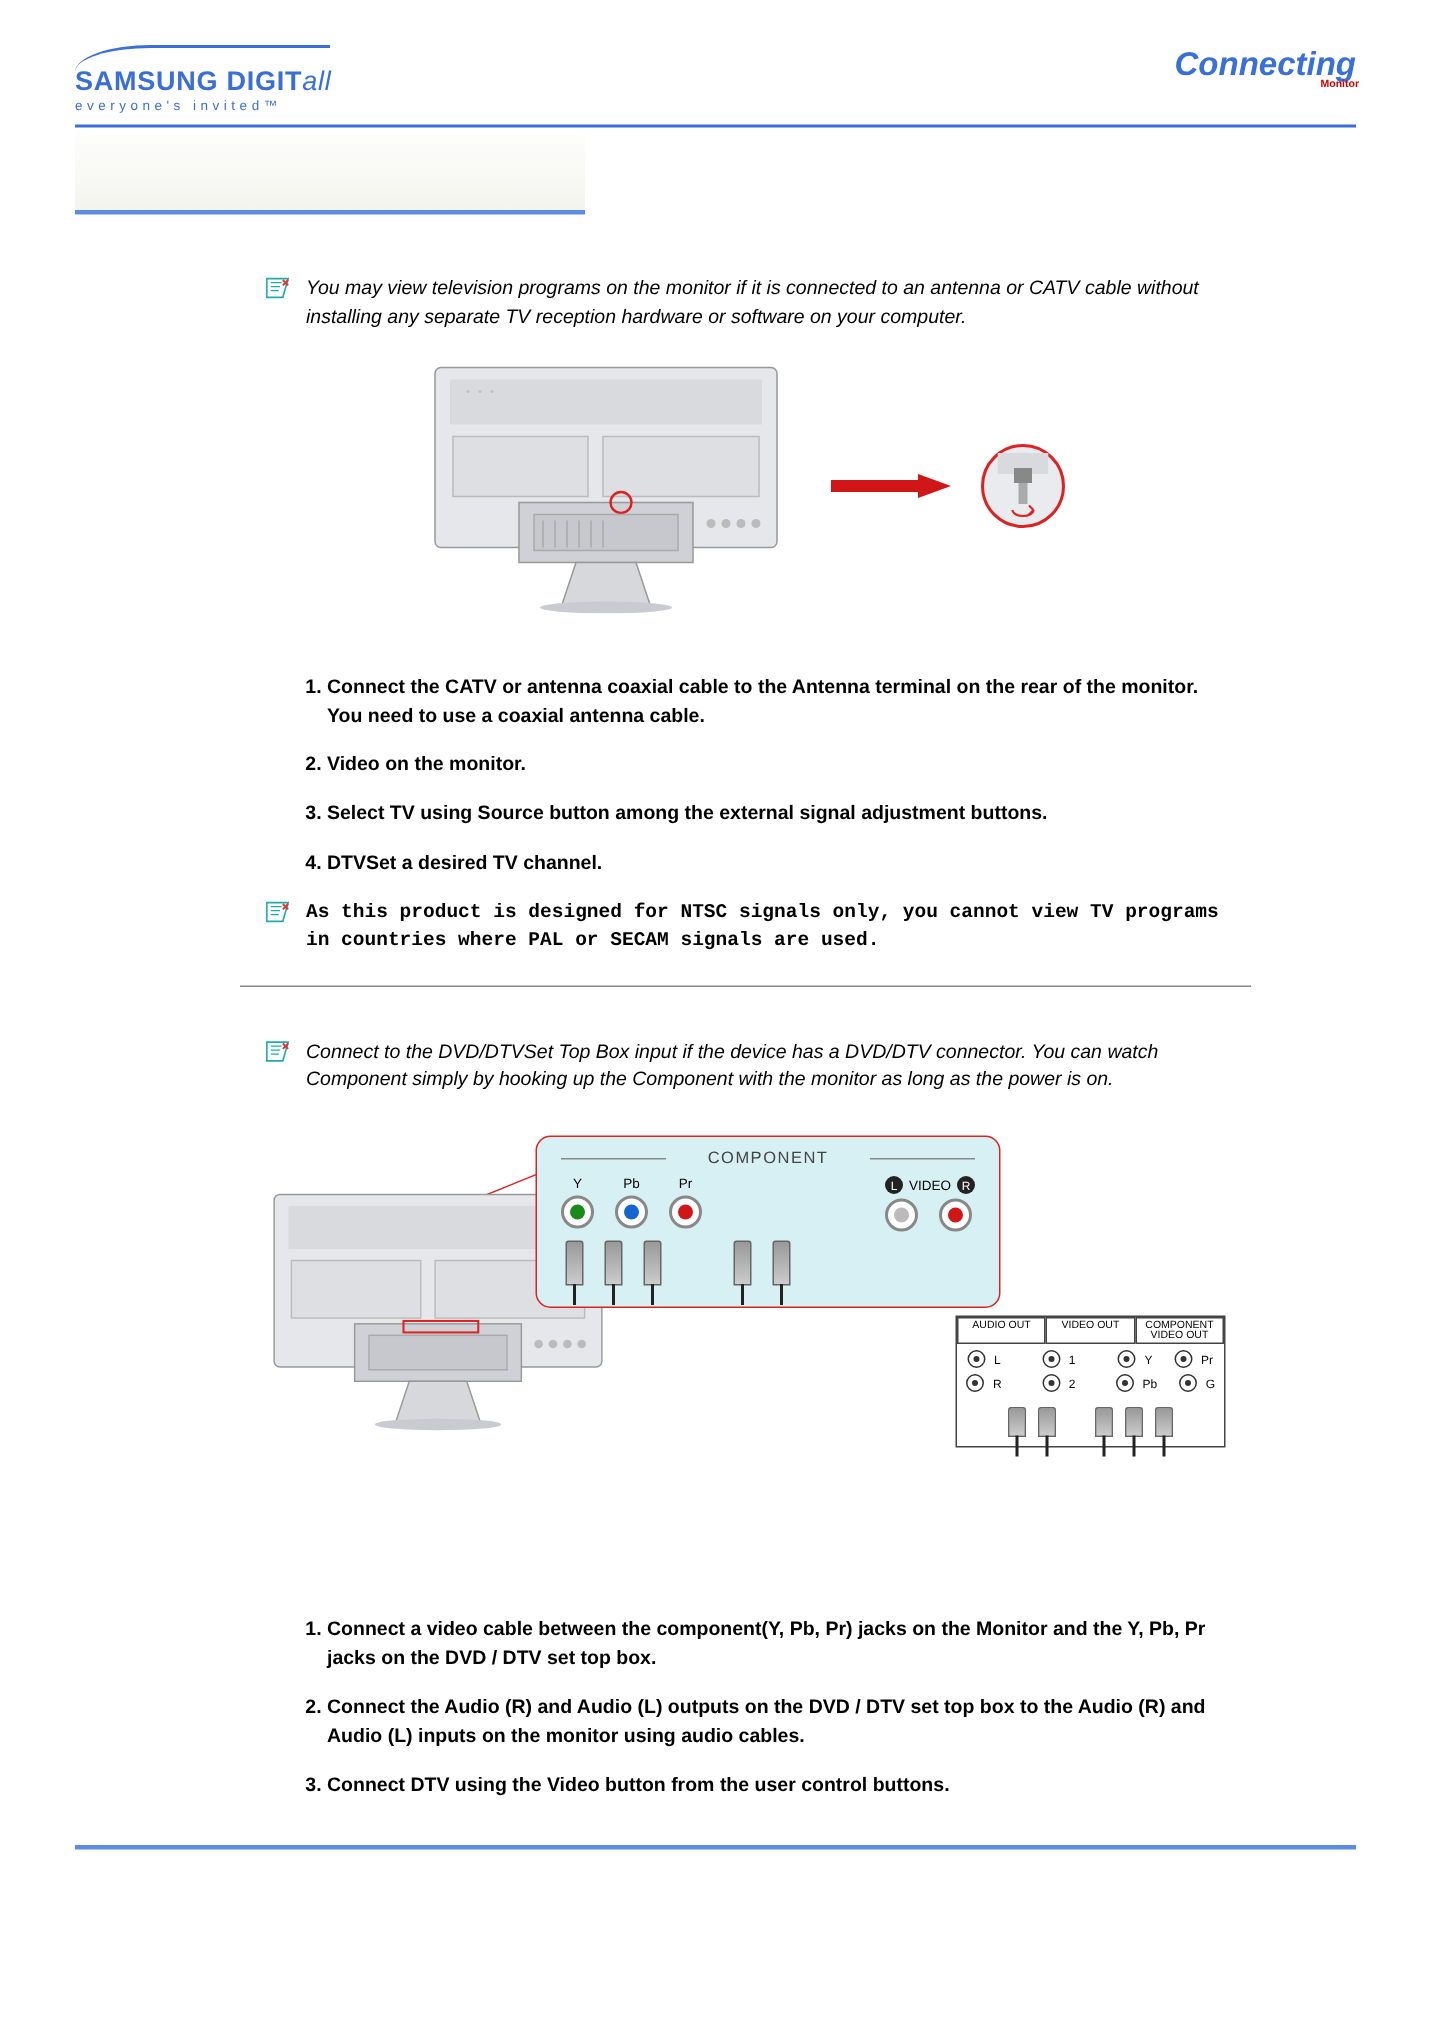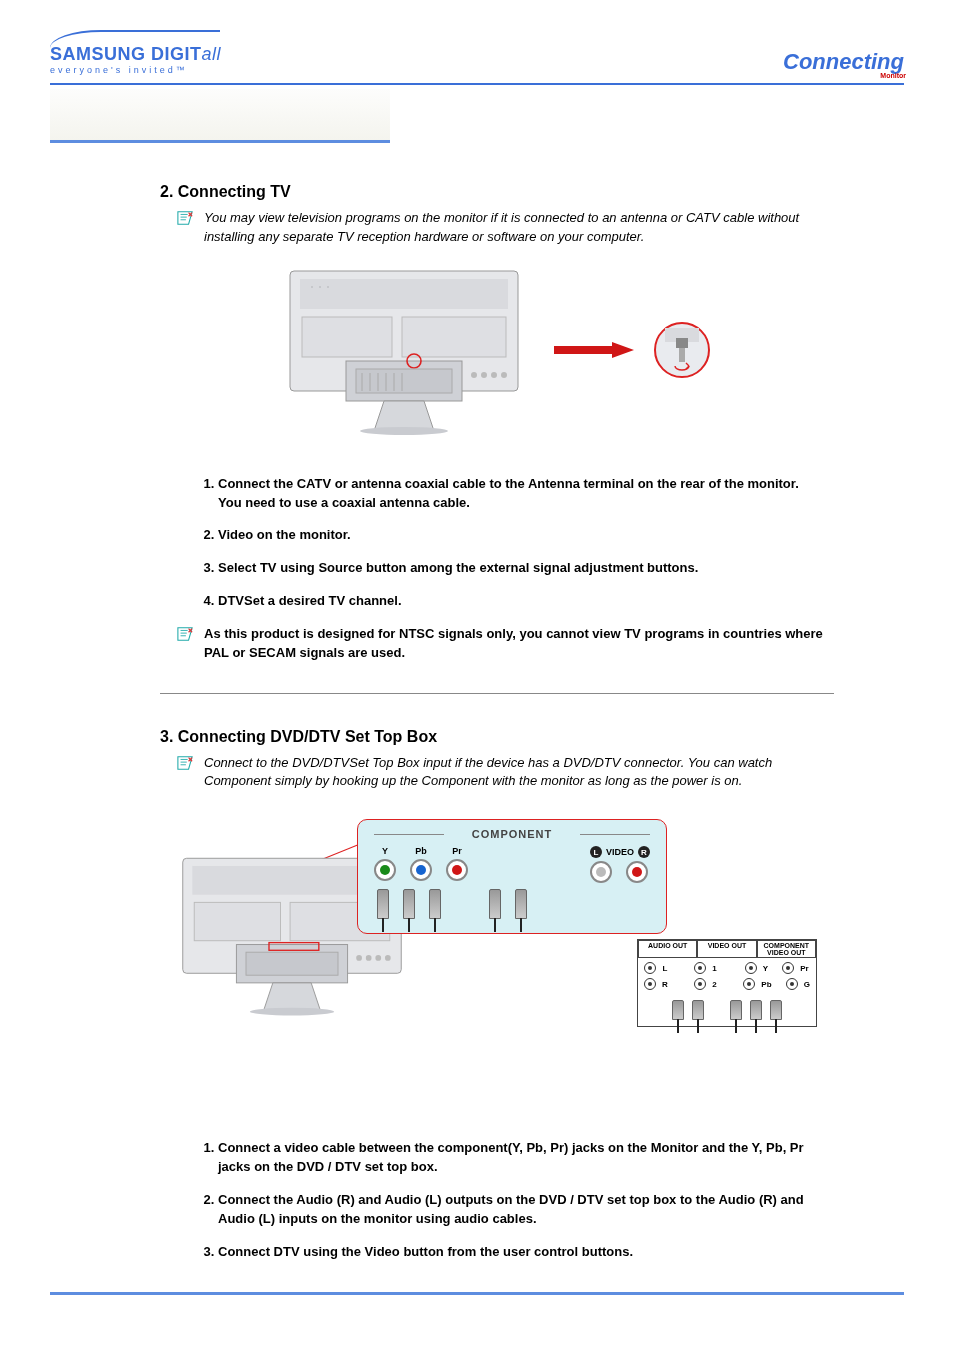--- a/index.html
+++ b/index.html
@@ -8,21 +8,21 @@
     font-size: 13px;
     color: #000;
     background: #fff;
     width: 954px;
     margin: 0 auto;
     padding: 30px 50px 60px 50px;
   }
   .header {
     display: flex;
     justify-content: space-between;
-    align-items: flex-end;
+    align-items: flex-start;
     border-bottom: 2px solid #3a6fd8;
     padding-bottom: 8px;
     margin-bottom: 4px;
   }
   .logo-left .brand {
     font-size: 18px;
     font-weight: bold;
     color: #3a6fd8;
     letter-spacing: 0.5px;
   }
@@ -122,38 +122,38 @@
     font-size: 13px;
     line-height: 1.45;
     margin-bottom: 14px;
     padding-right: 10px;
   }
   .bold-note-row {
     display:flex;
     align-items:flex-start;
     gap:10px;
     padding-left:16px;
-    margin-bottom: 30px;
+    margin-bottom: 20px;
+    font-family: Liberation Mono, monospace;
   }
   .bold-note {
     font-size: 13px;
     font-weight: bold;
     line-height: 1.45;
   }
   hr.section-sep {
     border: none;
     border-top: 1px solid #888;
     margin: 10px 0 34px 0;
   }
   
   .fig2-wrap {
     display:flex;
     justify-content:center;
     margin: 10px 0 50px 0;
-    font-weight: bold;
   }
   .fig2 {
     position:relative;
     width: 640px;
     height: 280px;
   }
   .monitor2 {
     position:absolute;
     left:0; top:40px;
     width:230px; height:170px;
@@ -278,21 +278,20 @@
   <div class="logo-right">
     <span>Connecting</span>
     <span class="sub">Monitor</span>
   </div>
 </div>
 
 <div class="subhead-bar"></div>
 
 <div class="content">
 
-  <h3 class="section-title">2. Connecting TV</h3>
   <div class="intro-row">
     <span class="note-icon">
       <svg viewBox="0 0 20 18" width="18" height="16">
         <path d="M2 2 L18 2 L14 16 L2 16 Z" fill="#fff" stroke="#2aa" stroke-width="1.2"></path>
         <path d="M5 5 L13 5 M5 8 L12 8 M5 11 L11 11" stroke="#2aa" stroke-width="1"></path>
         <path d="M14 3 L18 7 M18 3 L14 7" stroke="#d33" stroke-width="1.4"></path>
       </svg>
     </span>
     <div class="intro-text">You may view television programs on the monitor if it is connected to an antenna or CATV cable without installing any separate TV reception hardware or software on your computer.</div>
   </div>
@@ -357,21 +356,20 @@
         <path d="M2 2 L18 2 L14 16 L2 16 Z" fill="#fff" stroke="#2aa" stroke-width="1.2"></path>
         <path d="M5 5 L13 5 M5 8 L12 8 M5 11 L11 11" stroke="#2aa" stroke-width="1"></path>
         <path d="M14 3 L18 7 M18 3 L14 7" stroke="#d33" stroke-width="1.4"></path>
       </svg>
     </span>
     <div class="bold-note">As this product is designed for NTSC signals only, you cannot view TV programs in countries where PAL or SECAM signals are used.</div>
   </div>
 
   <hr class="section-sep">
 
-  <h3 class="section-title">3. Connecting DVD/DTV Set Top Box</h3>
   <div class="intro-row">
     <span class="note-icon">
       <svg viewBox="0 0 20 18" width="18" height="16">
         <path d="M2 2 L18 2 L14 16 L2 16 Z" fill="#fff" stroke="#2aa" stroke-width="1.2"></path>
         <path d="M5 5 L13 5 M5 8 L12 8 M5 11 L11 11" stroke="#2aa" stroke-width="1"></path>
         <path d="M14 3 L18 7 M18 3 L14 7" stroke="#d33" stroke-width="1.4"></path>
       </svg>
     </span>
     <div class="intro-text">Connect to the DVD/DTVSet Top Box input if the device has a DVD/DTV connector. You can watch Component simply by hooking up the Component with the monitor as long as the power is on.</div>
   </div>

